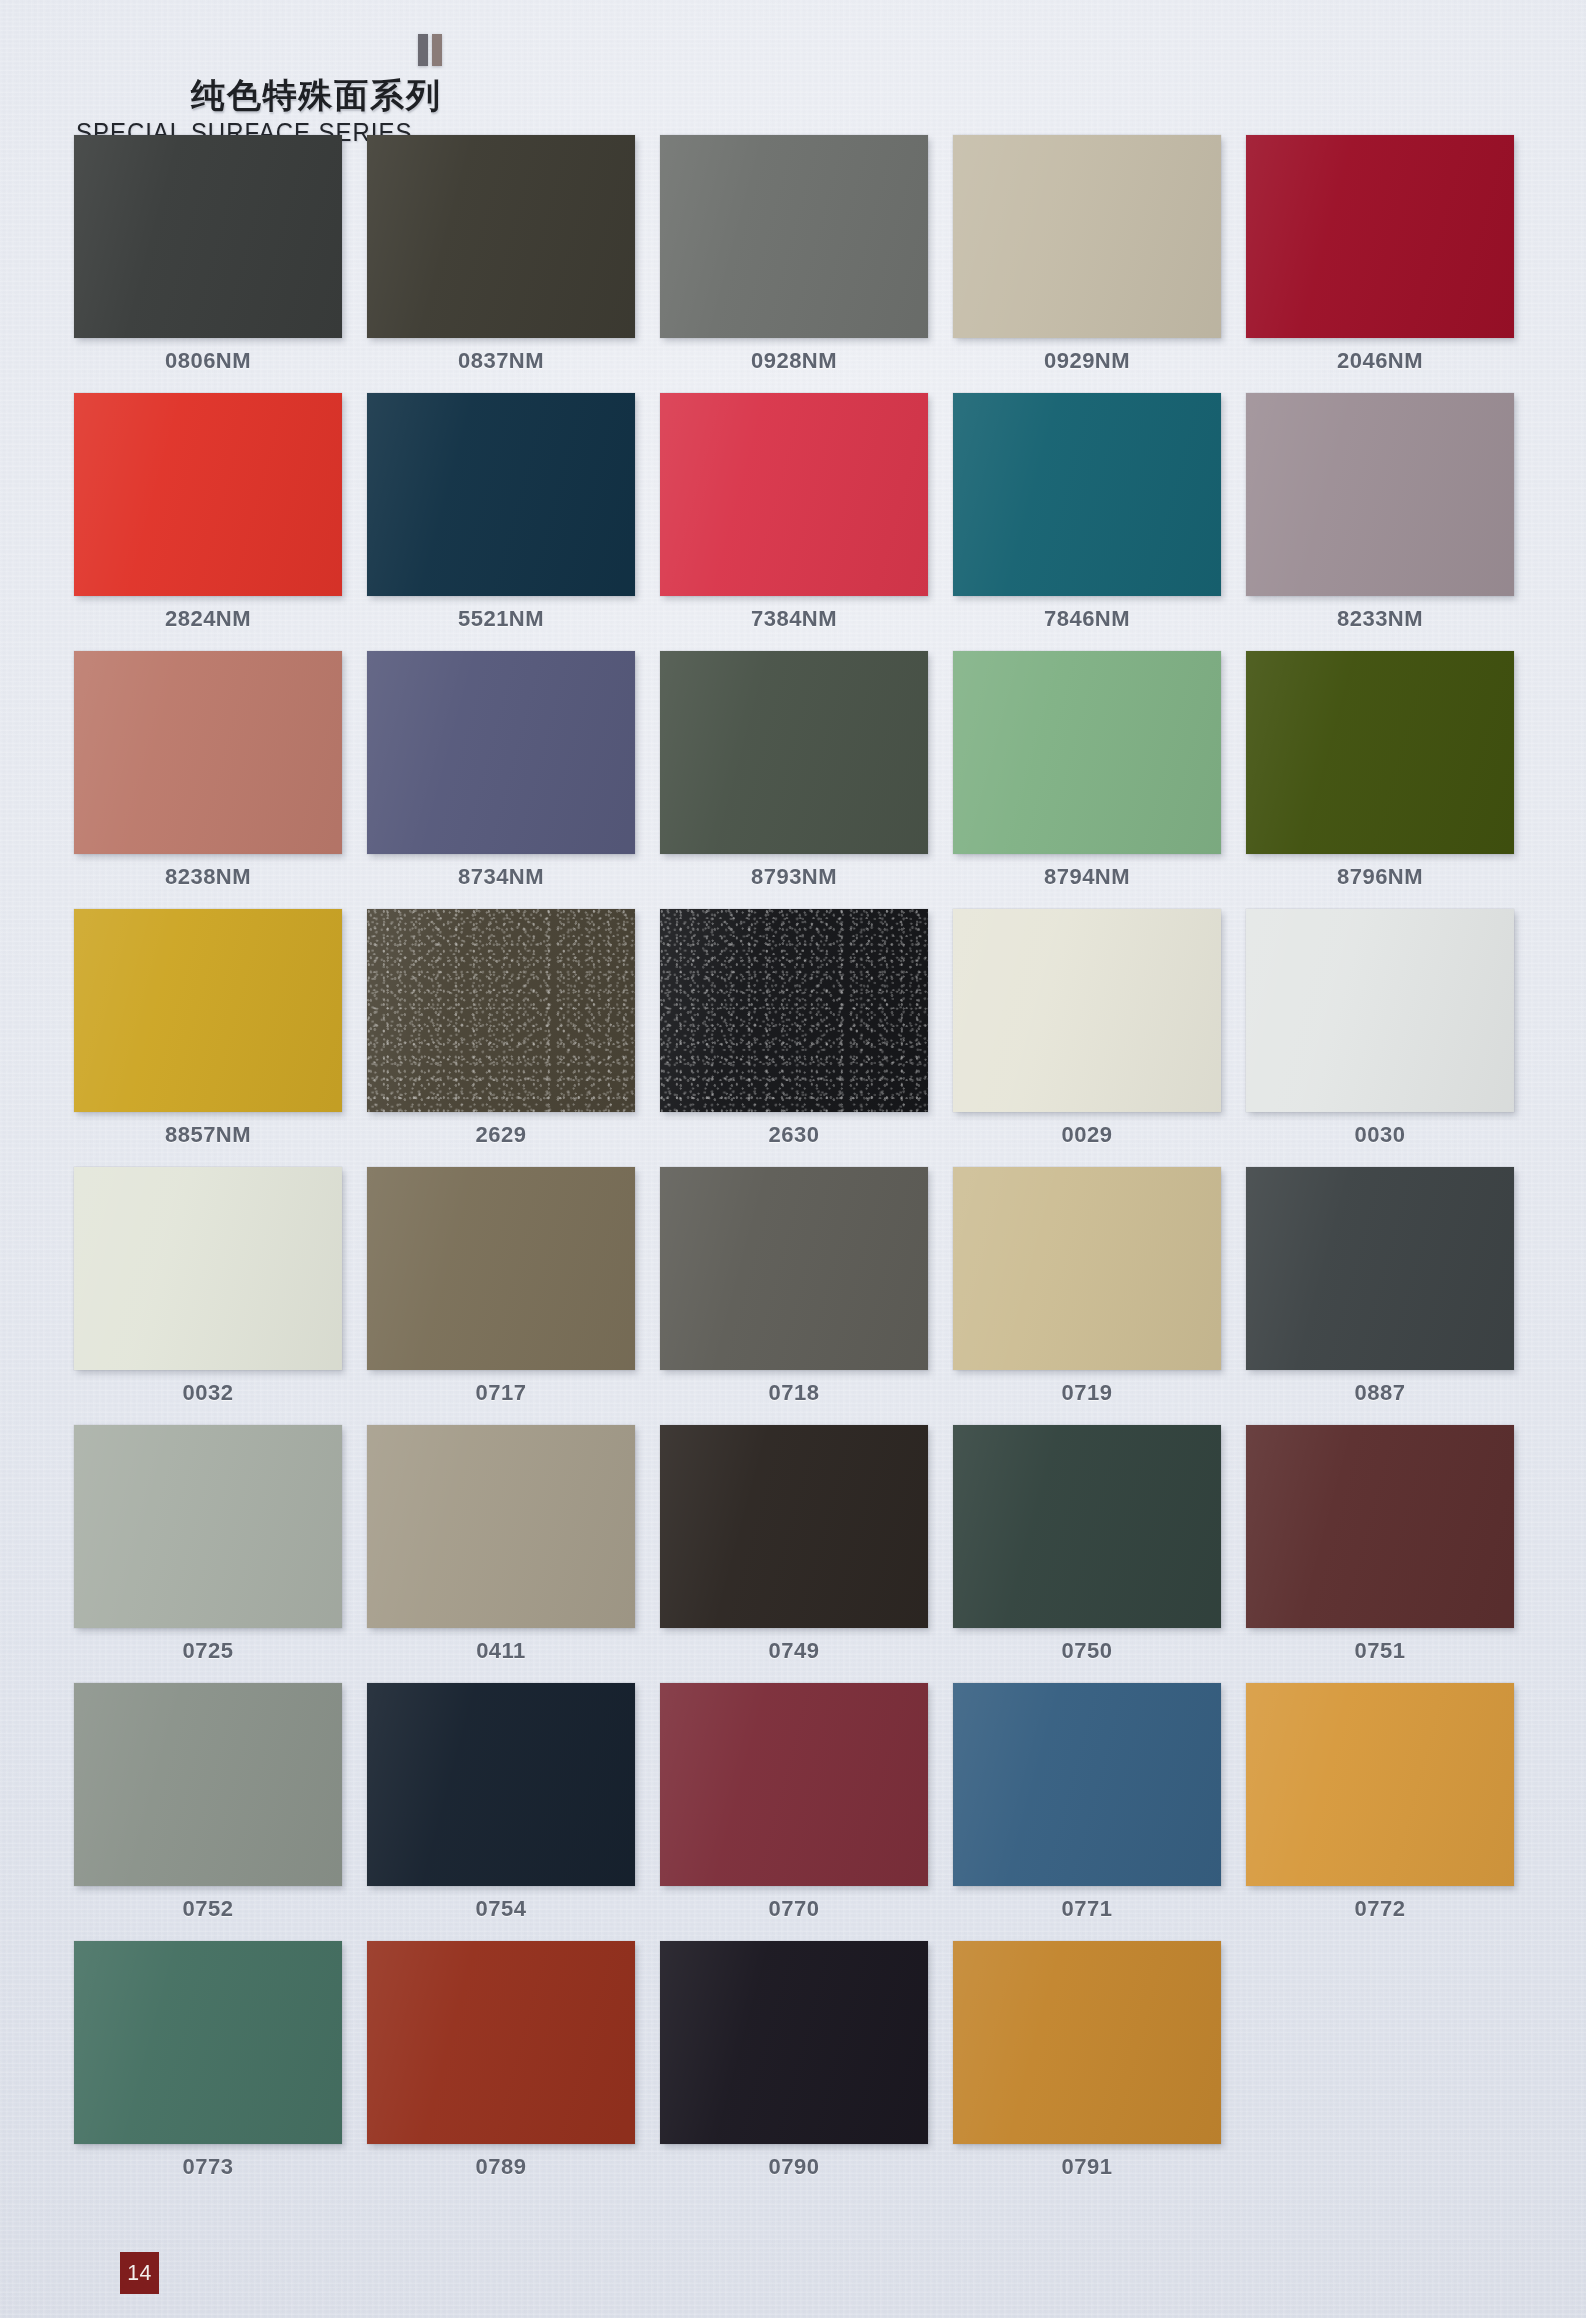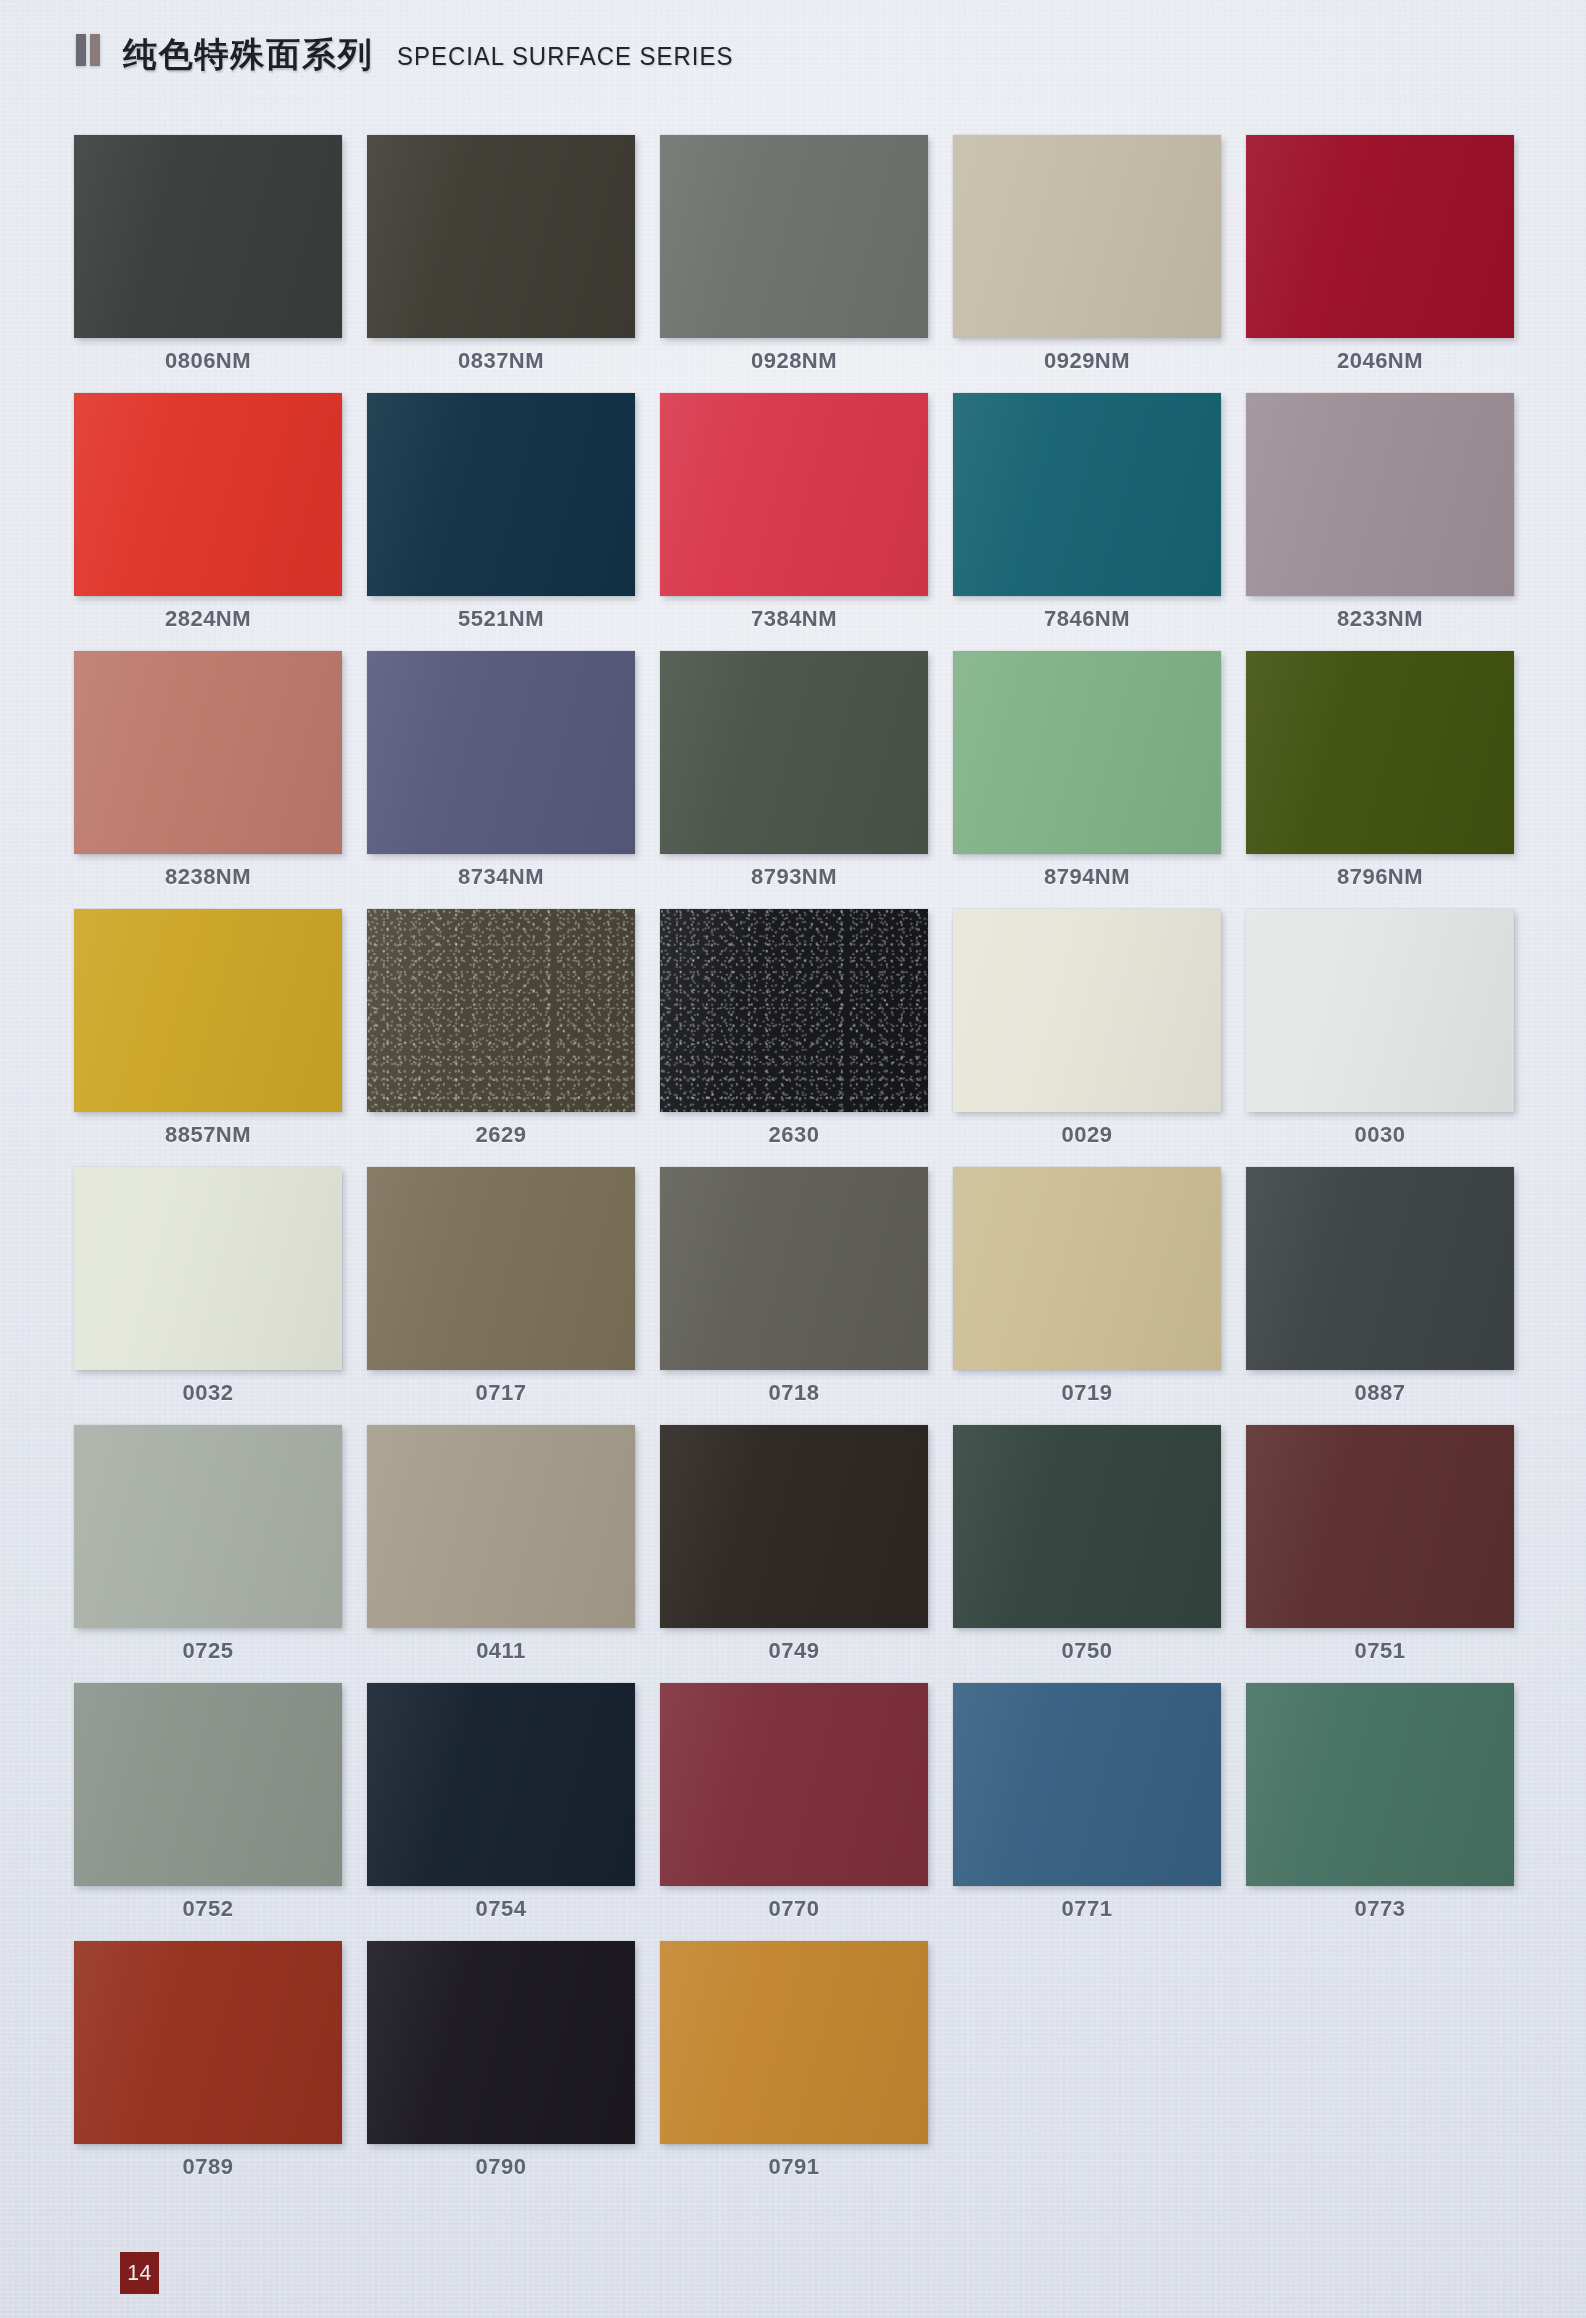--- a/index.html
+++ b/index.html
@@ -30,21 +30,22 @@
 
   .page { position: relative; width: 1586px; height: 2319px; }
 
   
   .header {
     position: absolute;
     left: 76px;
     top: 34px;
     display: flex;
     align-items: flex-end;
-    gap: 23px;
+    gap: 7px;
+    flex-direction: column;
   }
   .hdr-mark {
     display: flex;
     gap: 4.4px;
     margin-bottom: 5.3px;
     filter: drop-shadow(0.9px 1.8px 1.8px rgba(90,95,110,.35));
   }
   .hdr-mark i {
     display: block;
     width: 9.8px;
@@ -383,20 +384,26 @@
         <div class="chip-label">0770</div>
       </div>
       <div class="cell">
         <div class="chip-wrap">
           <div class="chip" style="background: rgb(55, 96, 130);"></div>
         </div>
         <div class="chip-label">0771</div>
       </div>
       <div class="cell">
         <div class="chip-wrap">
+          <div class="chip" style="background: rgb(215, 154, 62);"></div>
+        </div>
+        <div class="chip-label">0772</div>
+      </div>
+      <div class="cell">
+        <div class="chip-wrap">
           <div class="chip" style="background: rgb(70, 113, 99);"></div>
         </div>
         <div class="chip-label">0773</div>
       </div>
       <div class="cell">
         <div class="chip-wrap">
           <div class="chip" style="background: rgb(149, 49, 30);"></div>
         </div>
         <div class="chip-label">0789</div>
       </div>

